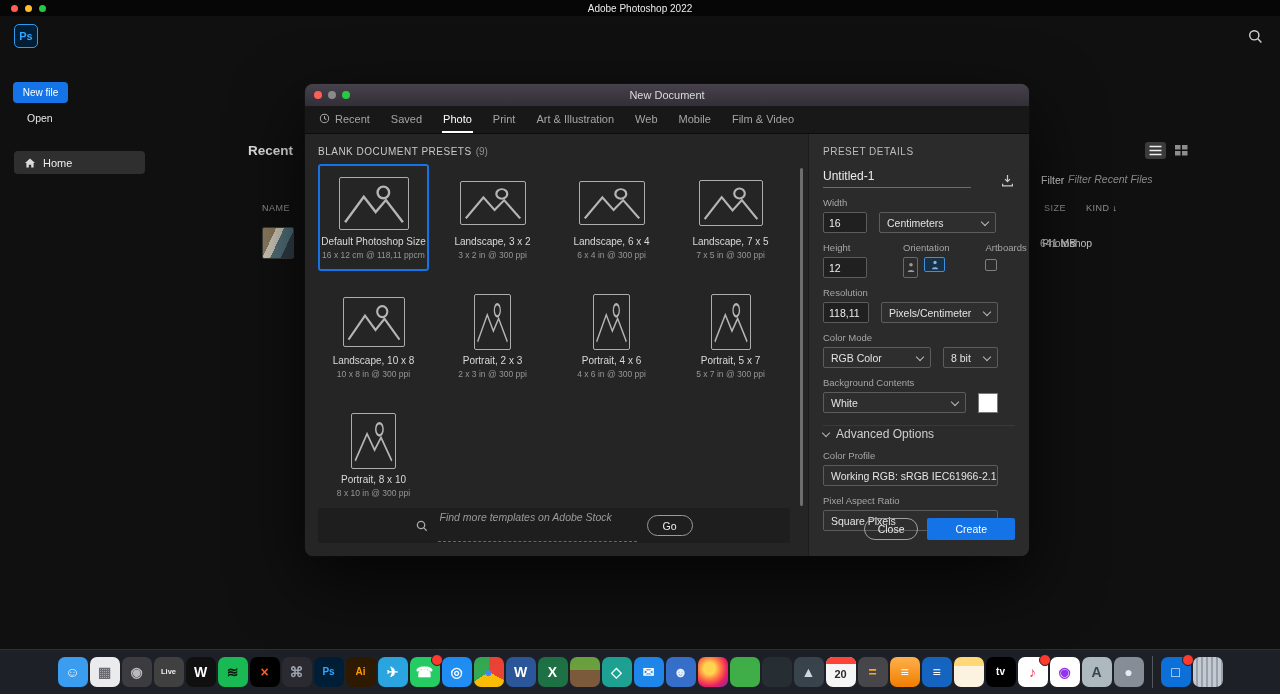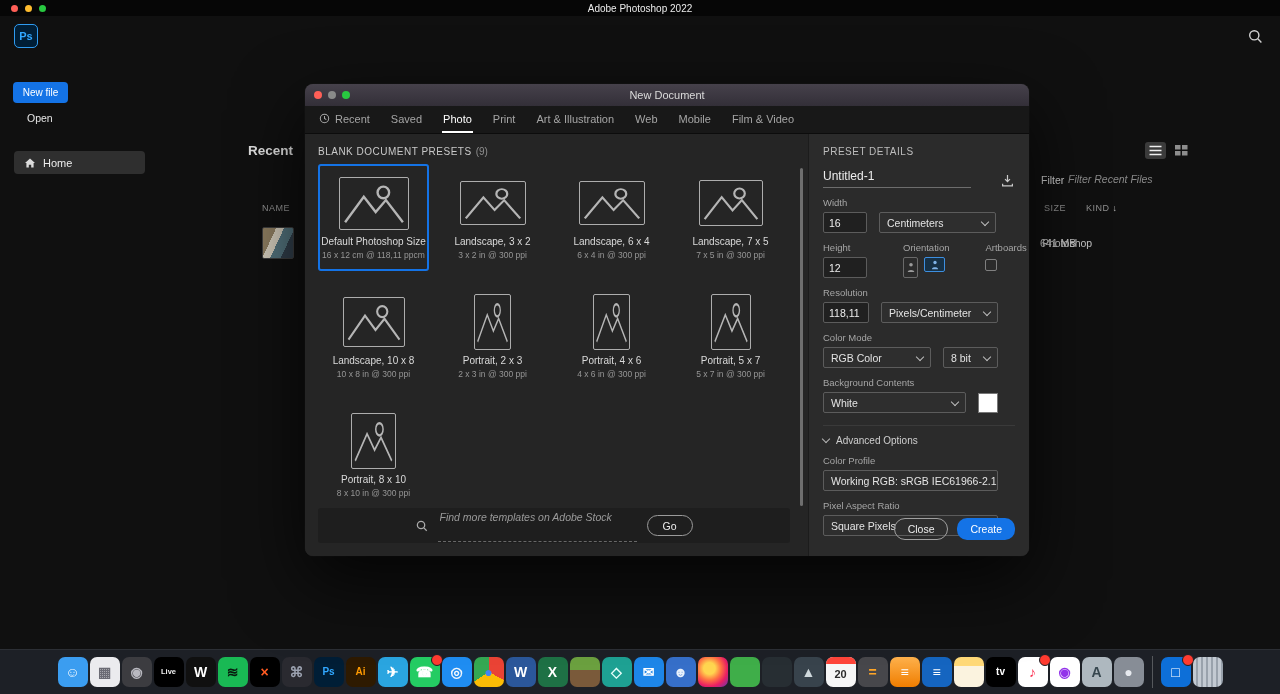--- a/index.html
+++ b/index.html
@@ -93,28 +93,28 @@
   .hei-row{display:flex;margin-top:9px;gap:36px;}
   .hei-col1{width:56px;}
   .hei-col2{width:56px;}
   .ori-row{display:flex;gap:6px;align-items:flex-start;margin-top:4px;height:21px;}
   .ori{border:1px solid #6a6a6a;border-radius:2px;display:flex;align-items:center;justify-content:center;box-sizing:border-box;}
   .ori.portrait{width:15px;height:21px;}
   .ori.landscape{width:21px;height:15px;}
   .ori.selected{border-color:#3d8fe0;background:#173146;}
   .cb{width:12px;height:12px;border:1px solid #808080;border-radius:2px;margin-top:6px;box-sizing:border-box;}
   .swatch{width:20px;height:20px;background:#fff;border:1px solid #777;box-sizing:border-box;}
-  .adv{margin-top:12px;padding-top:9px;border-top:1px solid #3a3a3a;display:flex;align-items:center;gap:7px;
-       font-size:10px;color:#cfcfcf;}
+  .adv{margin-top:12px;padding-top:1px;border-top:1px solid #3a3a3a;display:flex;align-items:center;gap:7px;
+       font-size:12px;color:#cfcfcf;}
   .chev-down{width:5px;height:5px;border-right:1.4px solid #b5b5b5;border-bottom:1.4px solid #b5b5b5;
              transform:rotate(45deg);margin-top:-3px;flex:none;}
   .pd-footer{position:absolute;bottom:16px;right:14px;display:flex;gap:9px;}
   .btn-close{height:22px;padding:0 13px;border:1px solid #a0a0a0;border-radius:11px;background:transparent;color:#ececec;
              font-size:10.5px;font-family:inherit;}
-  .btn-create{height:22px;padding:0 13px;border:none;border-radius:10px;background:#1473e6;color:#fff;
+  .btn-create{height:22px;padding:0 28px;border:none;border-radius:2px;background:#1473e6;color:#fff;
               font-size:10.5px;font-family:inherit;}
 
   
   .dock{position:absolute;left:0;right:0;bottom:0;height:44px;background:rgba(30,33,40,.93);
         border-top:1px solid rgba(255,255,255,.07);display:flex;align-items:center;justify-content:center;gap:2px;z-index:5;}
   .dock-item{position:relative;width:30px;height:30px;flex:none;}
   .dock-ico{position:absolute;inset:0;border-radius:7px;display:flex;align-items:center;justify-content:center;overflow:hidden;}
   .dock-glyph{font-weight:bold;line-height:1;}
   .dock-badge{position:absolute;top:-3px;right:-3px;width:10px;height:10px;background:#ff3b30;border-radius:50%;
               border:1px solid #1d2026;box-sizing:content-box;}
@@ -478,21 +478,21 @@
       <span class="dock-ico" style="background: rgb(235, 235, 238);">
         <span class="dock-glyph" style="color: rgb(107, 107, 116); font-size: 14px;">▦</span>
       </span>
     </div>
     <div class="dock-item" data-app="photo-booth">
       <span class="dock-ico" style="background: rgb(60, 60, 64);">
         <span class="dock-glyph" style="color: rgb(185, 185, 192); font-size: 14px;">◉</span>
       </span>
     </div>
     <div class="dock-item" data-app="ableton-live">
-      <span class="dock-ico" style="background: #000000;">
+      <span class="dock-ico" style="background: #404040;">
         <span class="dock-glyph" style="color: rgb(240, 240, 240); font-size: 7px;">Live</span>
       </span>
     </div>
     <div class="dock-item" data-app="waves">
       <span class="dock-ico" style="background: rgb(16, 16, 16);">
         <span class="dock-glyph" style="color: rgb(255, 255, 255); font-size: 14px;">W</span>
       </span>
     </div>
     <div class="dock-item" data-app="spotify">
       <span class="dock-ico" style="background: rgb(25, 185, 84);">

